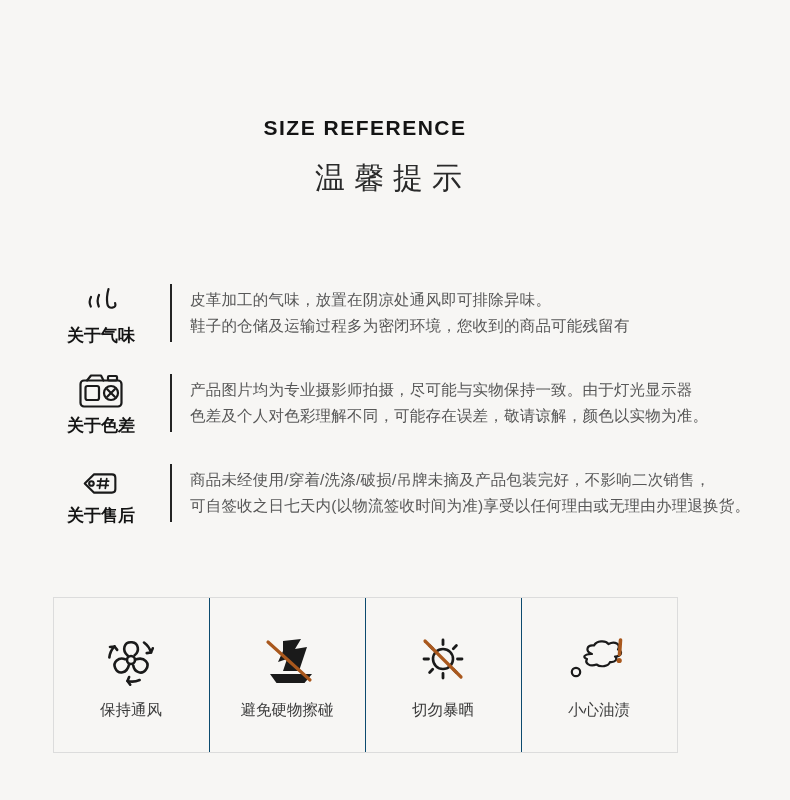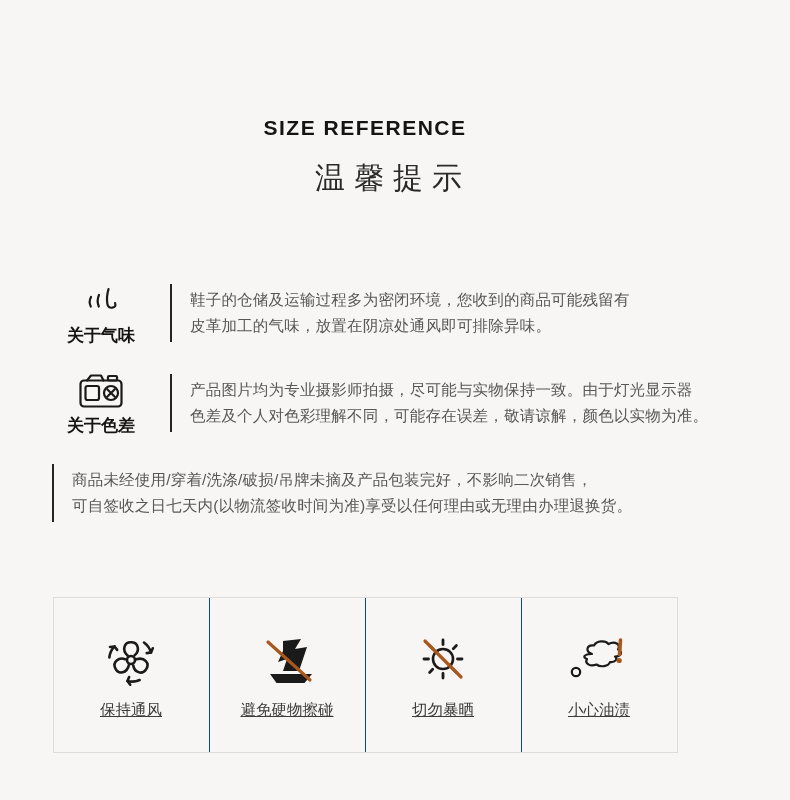--- a/index.html
+++ b/index.html
@@ -47,21 +47,21 @@
     width:625px;height:156px;margin:59px auto 0;
     display:flex;border:1px solid #dcdcdc;box-sizing:border-box;
     background:#f7f6f4;
   }
   .care-cell{
     flex:1;display:flex;flex-direction:column;align-items:center;
     justify-content:center;border-left:1px solid #0c4a6e;
   }
   .care-cell:first-child{border-left:none;}
   .care-icon{height:60px;display:flex;align-items:center;justify-content:center;}
-  .care-label{font-size:15.5px;color:#3c3c3c;margin-top:11px;white-space:nowrap;text-decoration:underline;}
+  .care-label{font-size:15.5px;color:#3c3c3c;margin-top:11px;white-space:nowrap;}
 
   svg{display:block;}
   .ink{stroke:#1a1a1a;fill:none;stroke-width:2.2;stroke-linecap:round;stroke-linejoin:round;}
   .ink-thick{stroke:#1a1a1a;fill:none;stroke-width:2.6;stroke-linecap:round;stroke-linejoin:round;}
   .ink-fill{fill:#1a1a1a;stroke:none;}
 </style>
 </head>
 <body>
 
 <div class="page">
@@ -77,22 +77,22 @@
           <svg width="40" height="34" viewBox="0 0 40 34">
             <path class="ink" d="M10 12 q-2.6 5 -0.2 9.5"></path>
             <path class="ink" d="M18 10 q-2.6 5.5 -0.2 11.5"></path>
             <path class="ink" d="M27.5 4 q-2.2 8 -1.2 14.5 q0.6 4.8 5 4.2 q4.2 -0.6 2.8 -4.6"></path>
           </svg>
         </div>
         <div class="tip-label">关于气味</div>
       </div>
       <div class="tip-divider"></div>
       <div class="tip-text">
+        <span>皮革加工的气味，放置在阴凉处通风即可排除异味。</span>
         <span>鞋子的仓储及运输过程多为密闭环境，您收到的商品可能残留有</span>
-        <span>皮革加工的气味，放置在阴凉处通风即可排除异味。</span>
       </div>
     </div>
 
     <div class="tip-row">
       <div class="tip-left">
         <div class="tip-icon">
           <svg width="46" height="38" viewBox="0 0 46 38">
             <rect class="ink" x="2.5" y="9.5" width="41" height="26" rx="3.5"></rect>
             <path class="ink" d="M9 9.5 L13 4.5 H23 L25.5 9.5"></path>
             <rect class="ink" x="30" y="5" width="9" height="4.5" rx="1"></rect>
@@ -105,20 +105,35 @@
         <div class="tip-label">关于色差</div>
       </div>
       <div class="tip-divider"></div>
       <div class="tip-text">
         <span>产品图片均为专业摄影师拍摄，尽可能与实物保持一致。由于灯光显示器</span>
         <span>色差及个人对色彩理解不同，可能存在误差，敬请谅解，颜色以实物为准。</span>
       </div>
     </div>
 
     <div class="tip-row">
+      <div class="tip-left">
+        <div class="tip-icon">
+          <svg width="44" height="31" viewBox="0 0 46 32">
+            <path class="ink" d="M6 16 L15.5 6.5 H34.5 q3.5 0 3.5 3.5 V22 q0 3.5 -3.5 3.5 H15.5 Z"></path>
+            <circle class="ink" cx="13" cy="16" r="2.4" stroke-width="1.8"></circle>
+            <g stroke="#1a1a1a" stroke-width="1.8" stroke-linecap="round">
+              <line x1="23" y1="11" x2="21.5" y2="21"></line>
+              <line x1="29" y1="11" x2="27.5" y2="21"></line>
+              <line x1="19.5" y1="13.5" x2="31" y2="13.5"></line>
+              <line x1="19" y1="18" x2="30.5" y2="18"></line>
+            </g>
+          </svg>
+        </div>
+        <div class="tip-label">关于售后</div>
+      </div>
       <div class="tip-divider"></div>
       <div class="tip-text">
         <span>商品未经使用/穿着/洗涤/破损/吊牌未摘及产品包装完好，不影响二次销售，</span>
         <span>可自签收之日七天内(以物流签收时间为准)享受以任何理由或无理由办理退换货。</span>
       </div>
     </div>
 
   </div>
 
   <div class="care-grid">

